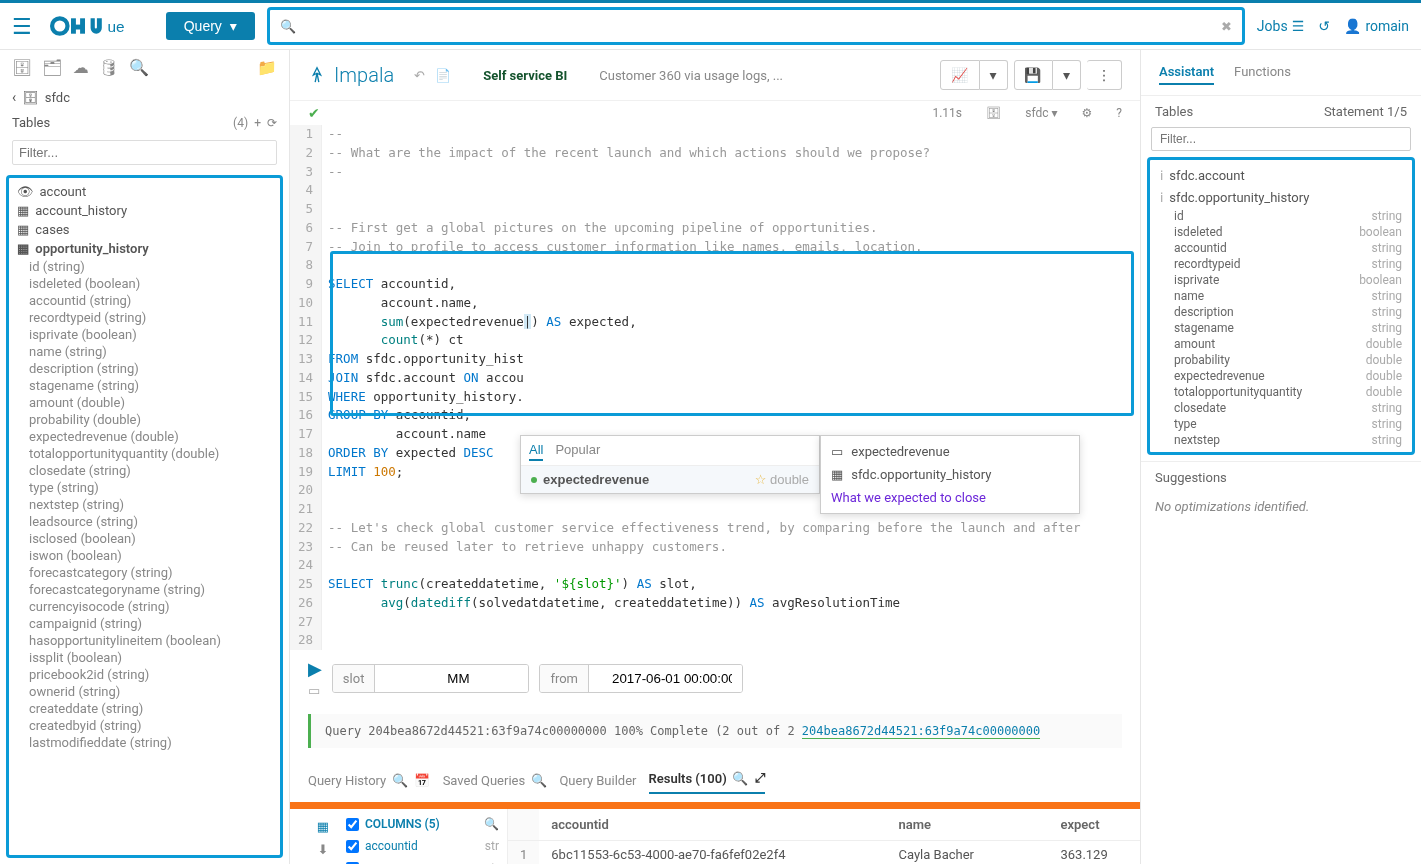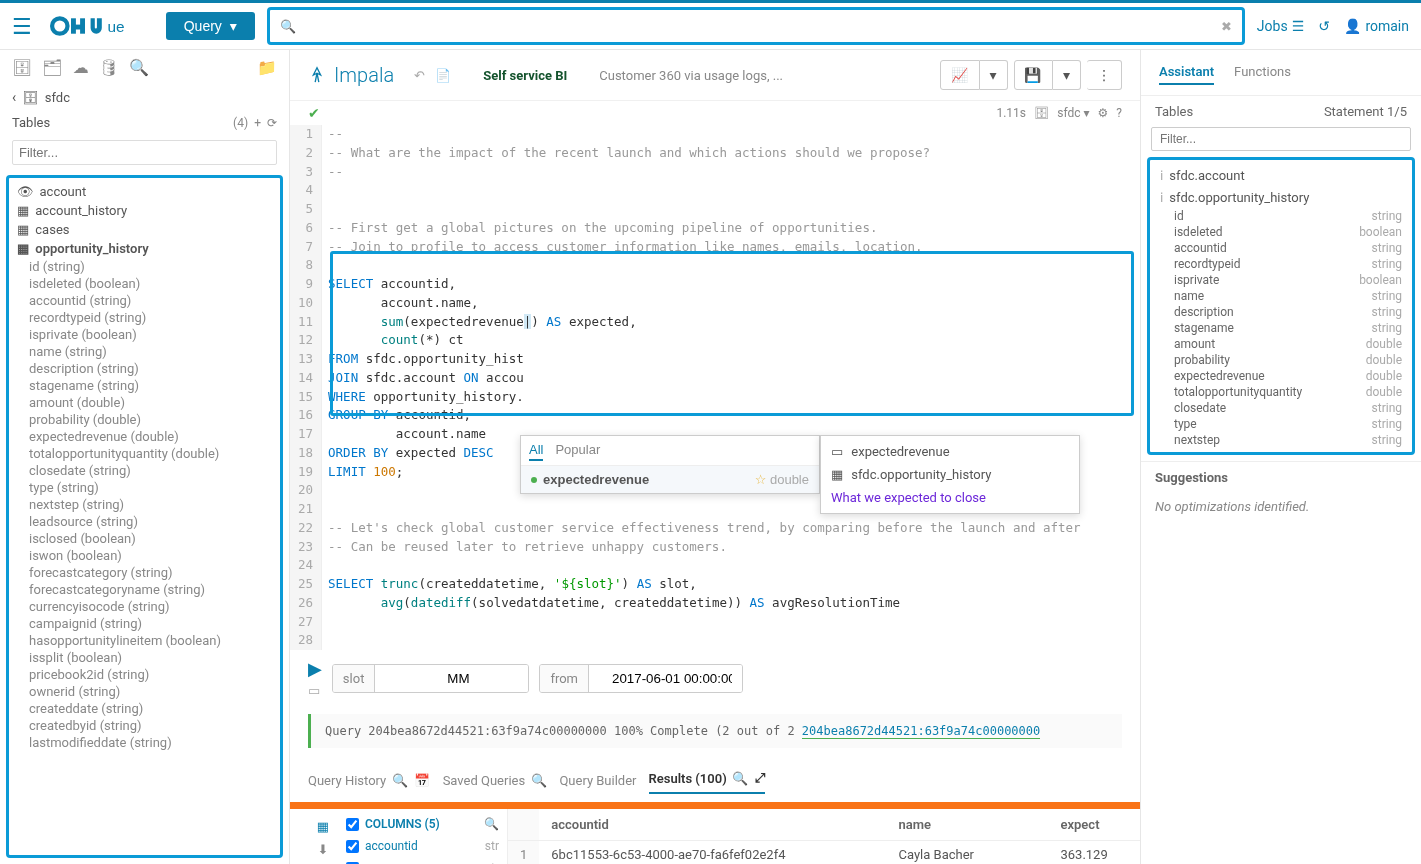--- a/index.html
+++ b/index.html
@@ -40,21 +40,21 @@
 .header-right { margin-left: auto; display: flex; gap: 6px; }
 .btn-group { display: flex; }
 .btn-sq { border: 1px solid #ccc; background: #fff; padding: 6px 10px; cursor: pointer; color: #555; font-size:14px;}
 .btn-sq:first-child { border-radius: 3px 0 0 3px; }
 .btn-sq:last-child { border-radius: 0 3px 3px 0; border-left: none; }
 .btn-sq.single { border-radius: 3px; }
 
 .editor-area { position: relative; flex: 0 0 auto; }
 .editor-meta { padding: 4px 18px; display: flex; align-items: center; gap: 10px; color: #888; font-size: 12px; }
 .editor-meta .check { color: #4CAF50; font-size:14px;}
-.editor-meta .right { margin-left: auto; display:flex; align-items:flex-start; gap:8px;}
+.editor-meta .right { margin-left: auto; display:flex; align-items:flex-start; gap:24px;}
 .code-wrap { position: relative; display: flex; font-family: 'Consolas', 'Monaco', monospace; font-size: 12.5px; line-height: 1.5; }
 .gutter { background: #f5f5f5; color: #aaa; text-align: right; padding: 0 6px; user-select: none; border-right:1px solid #eee;}
 .gutter div { padding: 0 2px; }
 .code-box { flex: 1; padding: 0 6px; white-space: pre; overflow-x: auto; position:relative;}
 .code-hl-box { position: absolute; left: 40px; right: 6px; top: 126px; height: 165px; border: 3px solid #0B9BD7; border-radius:3px; pointer-events:none; z-index:1;}
 .kw-blue { color: #0077cc; }
 .kw-green { color: #009900; }
 .kw-gray { color: #999; }
 .kw-orange { color: #cc7700; }
 .kw-teal { color: #008080;}
@@ -99,21 +99,21 @@
 .right-panel { width: 280px; display: flex; flex-direction: column; }
 .right-tabs { padding: 10px 18px; display: flex; gap: 20px; border-bottom: 1px solid #eee; }
 .right-tab { color: #888; padding: 4px 0; cursor:pointer;}
 .right-tab.active { color: #0B7FAD; border-bottom: 2px solid #0B7FAD; font-weight:600;}
 .right-header { padding: 8px 14px; display: flex; justify-content: space-between; color: #666; font-size:13px;}
 .right-filter { margin: 0 10px; border: 1px solid #ccc; border-radius: 2px; padding: 4px 8px; font-size:12px; color:#888;}
 .assist-box { margin: 6px; border: 3px solid #0B9BD7; border-radius: 4px; flex: 0 0 auto; max-height: 340px; overflow-y: auto; padding: 4px 6px; }
 .assist-tbl { padding: 2px 4px; color: #555; display:flex; align-items:center; gap:6px; font-size:13px; cursor:pointer;}
 .assist-col { padding: 1px 4px 1px 18px; display: flex; justify-content: space-between; color: #666; font-size:12px;}
 .assist-col .ty { color: #aaa; text-align: right; }
-.sugg-header { padding: 8px 14px; color: #666; font-weight:700; border-top:1px solid #eee;}
+.sugg-header { padding: 8px 14px; color: #666; font-weight:400; border-top:1px solid #eee;}
 .sugg-body { padding: 6px 14px; color: #888; font-style: italic; }
 </style>
 </head>
 <body>
 
 <div class="topbar">
   <span class="hamburger">☰</span>
   <span class="logo">
     <svg viewBox="0 0 140 40" width="110" height="30">
         <g fill="#0B7FAD">

